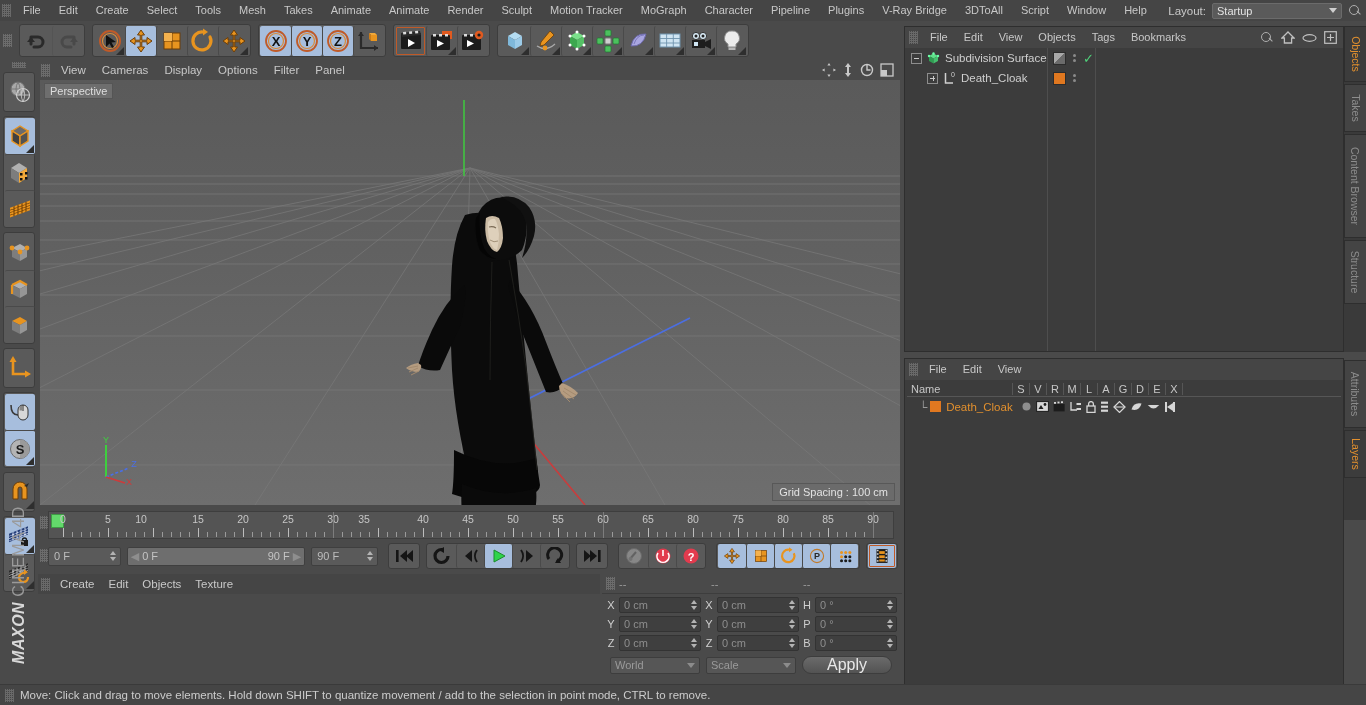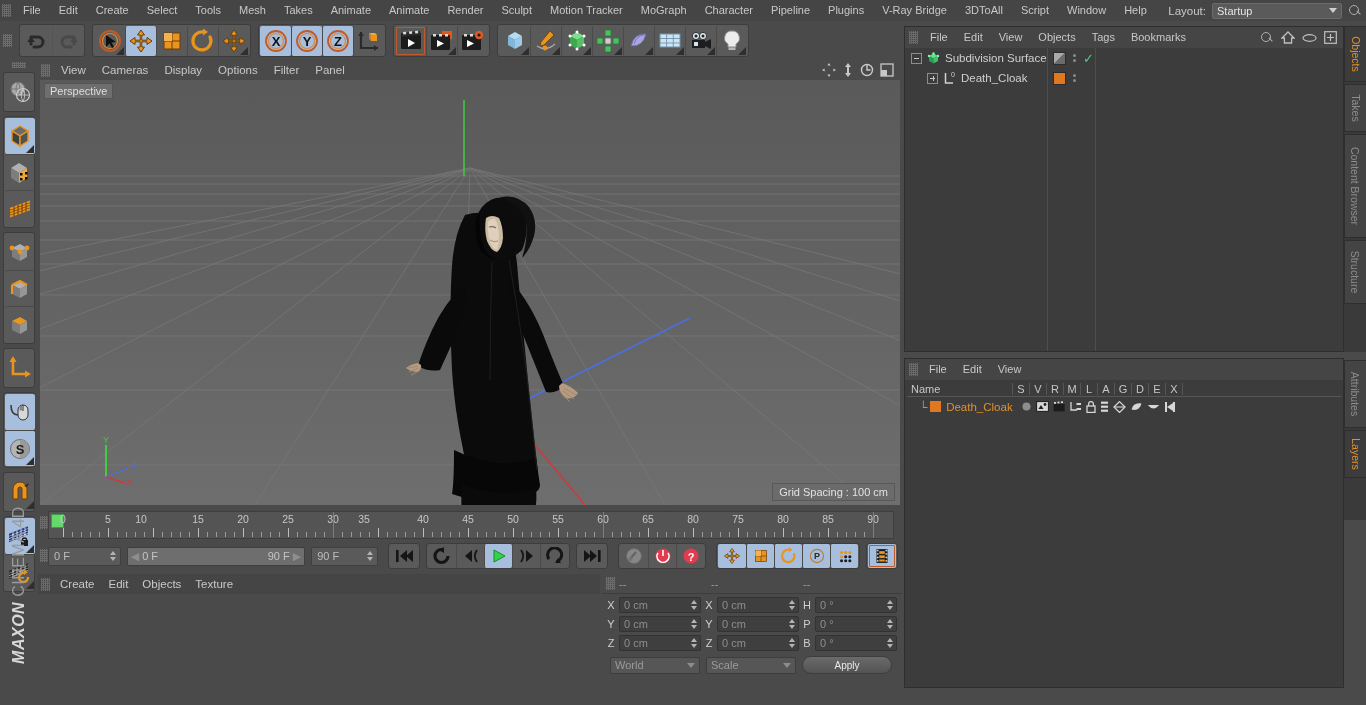--- a/index.html
+++ b/index.html
@@ -248,21 +248,21 @@
     font-size: 11px; color: #9a9a9a;
   }
   .dropdown .caret {
     margin-left: auto; border-left: 4px solid transparent; border-right: 4px solid transparent;
     border-top: 5px solid #8c8c8c;
   }
   #apply-btn {
     width: 90px; height: 18px; background: linear-gradient(#6b6b6b, #535353);
     border: 1px solid #3d3d3d; border-radius: 9px;
     display: flex; align-items: center; justify-content: center;
-    font-size: 10px; color: #e8e8e8;
+    font-size: 16px; color: #e8e8e8;
   }
 
   
   #obj-panel {
     position: absolute; left: 904px; top: 26px; width: 440px; height: 326px;
     background: #3c3c3c; border: 1px solid #2e2e2e;
   }
   #obj-menubar { height: 21px; display: flex; align-items: center; padding-left: 4px; gap: 2px; background: #454545; }
   #obj-menubar .mi { padding: 0 7px; line-height: 21px; }
   #obj-icons { margin-left: auto; display: flex; align-items: center; gap: 7px; padding-right: 6px; }
@@ -1442,14 +1442,18 @@
 
   <div class="vtabs" style="top:360px; height:160px;">
     <div class="vtab" style="height:68px;">
         <span>Attributes</span>
       </div>
     <div class="vtab active" style="height:48px;">
         <span>Layers</span>
       </div>
   </div>
 
+  <div id="statusbar">
+    <div class="gripper"></div>
+    <div id="status-text">Move: Click and drag to move elements. Hold down SHIFT to quantize movement / add to the selection in point mode, CTRL to remove.</div>
+  </div>
 
 </div>
 
 </body></html>

